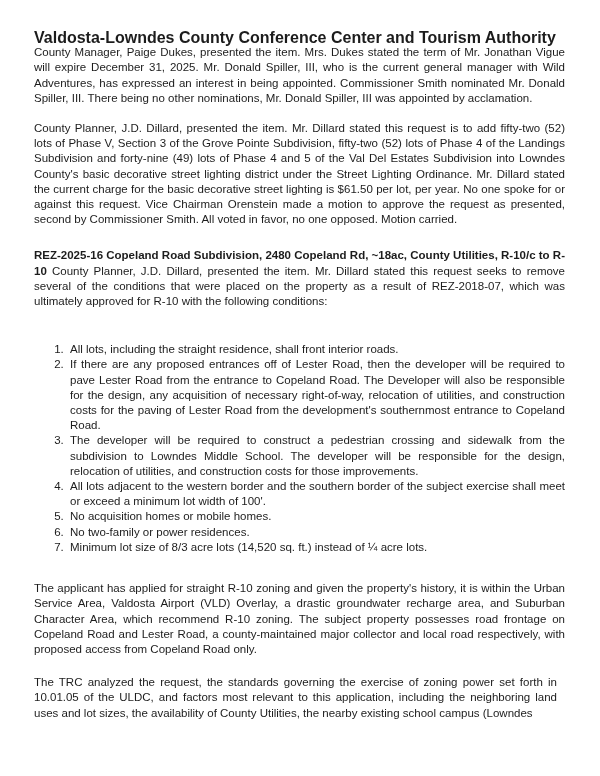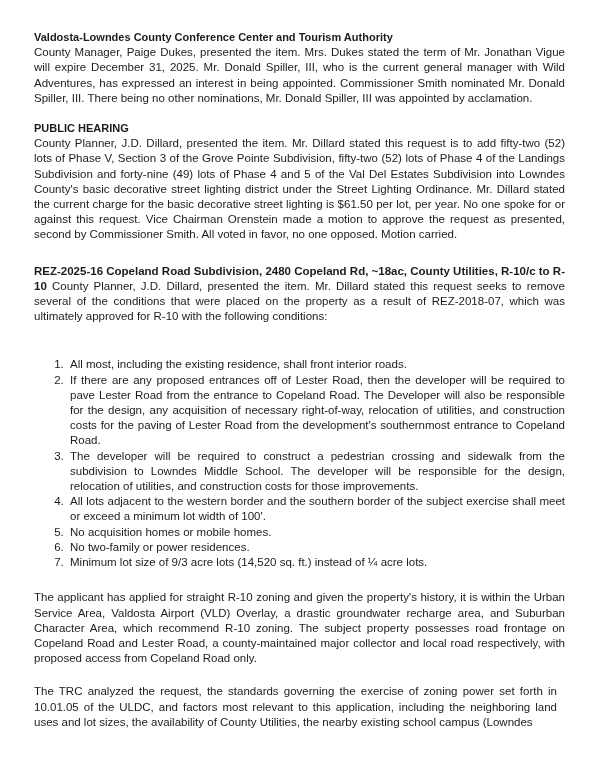--- a/index.html
+++ b/index.html
@@ -20,21 +20,21 @@
     font-family: "Liberation Sans", "DejaVu Sans", sans-serif;
     font-size: 11.5px;
     line-height: 15.2px;
     color: #1c1c1c;
     text-align: justify;
   }
   .heading {
     font-weight: 700;
     text-align: left;
     margin: 0;
-    font-size: 11px;
+    font-size: 16px;
     line-height: 15.2px;
   }
   .para {
     margin: 0 0 15px 0;
   }
   .gap-before {
     margin-top: 15px;
   }
   .gap-before-lg {
     margin-top: 21px;
@@ -46,49 +46,48 @@
     margin: 0 0 15px 0;
     padding: 0 0 0 33px;
     list-style-position: outside;
   }
   .conditions li {
     margin: 0;
     padding-left: 3px;
     text-align: justify;
   }
   .applicant-para {
-    margin: 20px 0 15px 0;
+    margin: 26px 0 15px 0;
   }
   .trc-para {
     margin: 18px 8px 0 0;
   }
 </style>
 </head>
 <body>
 
 <div class="page">
 
   <h3 class="heading">Valdosta-Lowndes County Conference Center and Tourism Authority</h3>
 
   <p class="para">County Manager, Paige Dukes, presented the item. Mrs. Dukes stated the term of Mr. Jonathan Vigue will expire December 31, 2025. Mr. Donald Spiller, III, who is the current general manager with Wild Adventures, has expressed an interest in being appointed. Commissioner Smith nominated Mr. Donald Spiller, III. There being no other nominations, Mr. Donald Spiller, III was appointed by acclamation.</p>
 
-  <h3 class="heading gap-before">PUBLIC HEARING</h3>
 
 
   <p class="para">County Planner, J.D. Dillard, presented the item. Mr. Dillard stated this request is to add fifty-two (52) lots of Phase V, Section 3 of the Grove Pointe Subdivision, fifty-two (52) lots of Phase 4 of the Landings Subdivision and forty-nine (49) lots of Phase 4 and 5 of the Val Del Estates Subdivision into Lowndes County's basic decorative street lighting district under the Street Lighting Ordinance. Mr. Dillard stated the current charge for the basic decorative street lighting is $61.50 per lot, per year. No one spoke for or against this request. Vice Chairman Orenstein made a motion to approve the request as presented, second by Commissioner Smith. All voted in favor, no one opposed. Motion carried.</p>
 
   <p class="para rez-para"><strong>REZ-2025-16 Copeland Road Subdivision, 2480 Copeland Rd, ~18ac, County Utilities, R-10/c to R-10</strong> <span>County Planner, J.D. Dillard, presented the item. Mr. Dillard stated this request seeks to remove several of the conditions that were placed on the property as a result of REZ-2018-07, which was ultimately approved for R-10 with the following conditions:</span></p>
 
   <ol class="conditions">
-    <li>All most, including the existing residence, shall front interior roads.</li>
+    <li>All lots, including the straight residence, shall front interior roads.</li>
     <li>If there are any proposed entrances off of Lester Road, then the developer will be required to pave Lester Road from the entrance to Copeland Road.  The Developer will also be responsible for the design, any acquisition of necessary right-of-way, relocation of utilities, and construction costs for the paving of Lester Road from the development's southernmost entrance to Copeland Road.</li>
     <li>The developer will be required to construct a pedestrian crossing and sidewalk from the subdivision to Lowndes Middle School. The developer will be responsible for the design, relocation of utilities, and construction costs for those improvements.</li>
     <li>All lots adjacent to the western border and the southern border of the subject exercise shall meet or exceed a minimum lot width of 100'.</li>
     <li>No acquisition homes or mobile homes.</li>
     <li>No two-family or power residences.</li>
-    <li>Minimum lot size of 9/3 acre lots (14,520 sq. ft.) instead of ¼ acre lots.</li>
+    <li>Minimum lot size of 8/3 acre lots (14,520 sq. ft.) instead of ¼ acre lots.</li>
   </ol>
 
   <p class="para applicant-para">The applicant has applied for straight R-10 zoning and given the property's history, it is within the Urban Service Area, Valdosta Airport (VLD) Overlay, a drastic groundwater recharge area, and Suburban Character Area, which recommend R-10 zoning. The subject property possesses road frontage on Copeland Road and Lester Road, a county-maintained major collector and local road respectively, with proposed access from Copeland Road only.</p>
 
   <p class="para trc-para">The TRC analyzed the request, the standards governing the exercise of zoning power set forth in 10.01.05 of the ULDC, and factors most relevant to this application, including the neighboring land uses and lot sizes, the availability of County Utilities, the nearby existing school campus (Lowndes</p>
 
 </div>
 
 </body></html>

